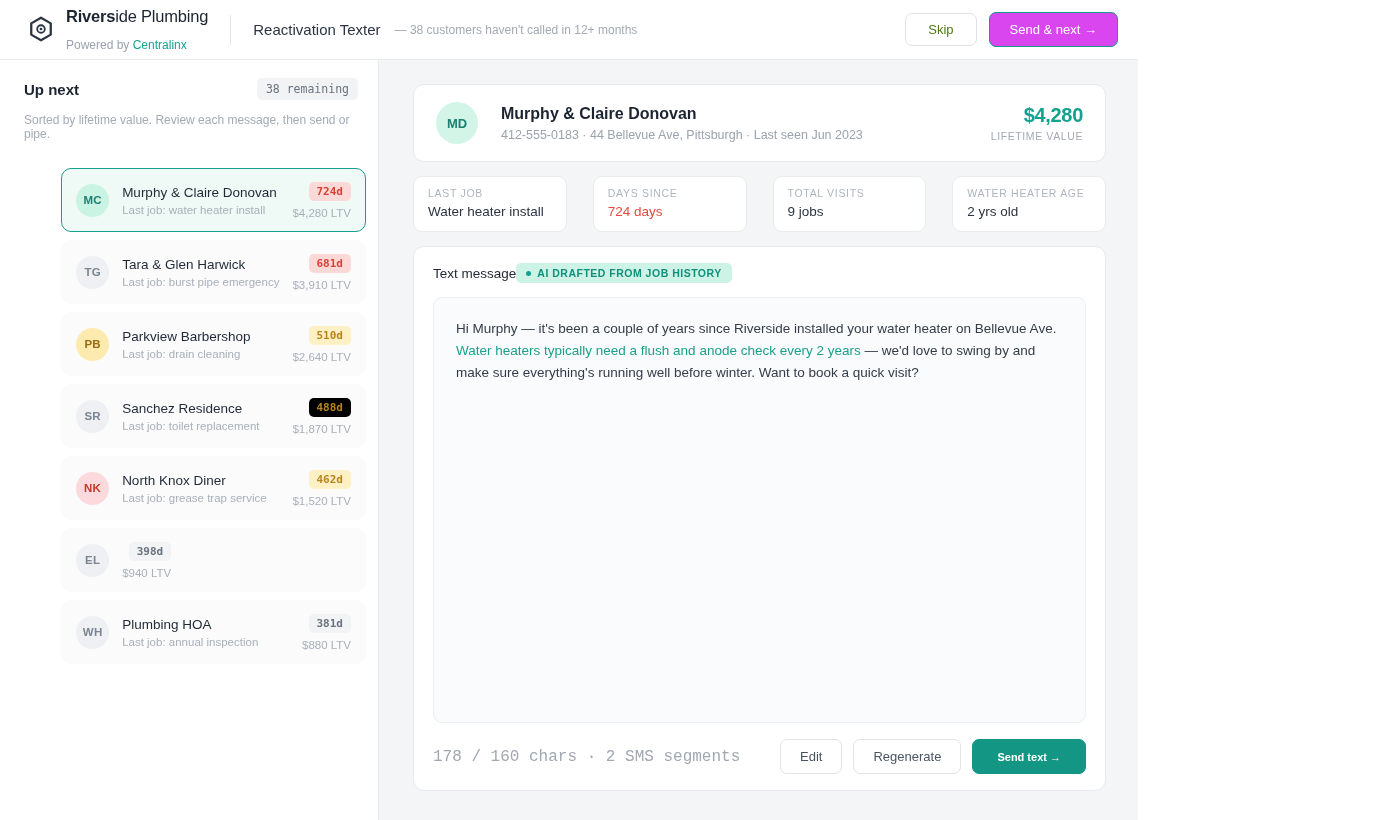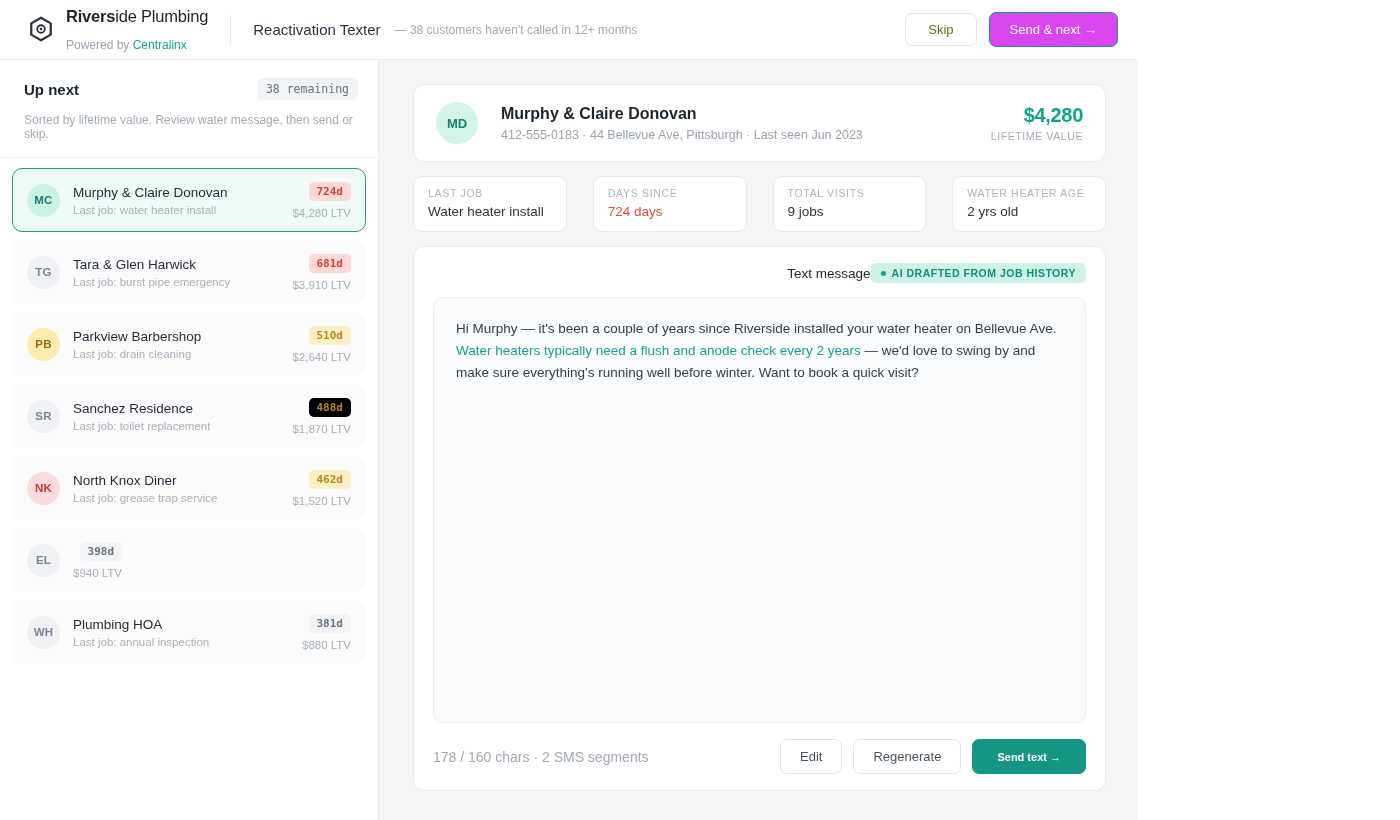--- a/index.html
+++ b/index.html
@@ -49,21 +49,21 @@
   }
 
   
   .body { flex: 1; display: flex; min-height: 0; }
 
   
   .sidebar {
     width: 379px; min-width: 379px;
     background: #ffffff;
     border-right: 1px solid #e8eaee;
-    display: flex; flex-direction: column;
+    display: flex; flex-direction: column; align-items: flex-end;
   }
   .sb-head { padding: 18px 20px 0 24px; }
   .sb-title-row { display: flex; align-items: center; justify-content: space-between; }
   .sb-title { font-size: 15px; font-weight: 700; color: #1b2430; }
   .sb-count {
     font-family: "DejaVu Sans Mono", monospace;
     font-size: 11.5px; color: #69727e; background: #f1f3f5;
     border-radius: 5px; padding: 4px 9px;
   }
   .sb-sub { font-size: 12px; color: #a3abb5; margin-top: 13px; padding-bottom: 16px; }
@@ -127,43 +127,43 @@
     padding: 10px 14px 12px 14px;
   }
   .stat-label {
     font-size: 10.5px; color: #aeb5bf; letter-spacing: 0.7px;
   }
   .stat-value { font-size: 13.5px; color: #2b3440; margin-top: 5px; }
   .stat-value.alert { color: #e04a3f; }
 
   
   .msg-card { margin-top: 14px; padding: 16px 19px 16px 19px; }
-  .msg-head { display: flex; align-items: center; justify-content: flex-end; }
+  .msg-head { display: flex; align-items: center; justify-content: flex-start; }
   .msg-title { font-size: 13.5px; color: #222b36; }
   .ai-badge {
     background: #cdf3e6; color: #0f8f7c;
     font-size: 10.5px; font-weight: 700; letter-spacing: 0.5px;
     border-radius: 5px; padding: 4px 10px;
     display: flex; align-items: center; gap: 6px;
   }
   .ai-dot { width: 5px; height: 5px; border-radius: 50%; background: #12a38e; display:block; }
   .msg-body {
     margin-top: 14px;
     background: #fafbfc; border: 1px solid #eceef1; border-radius: 9px;
     height: 426px; padding: 20px 22px;
     font-size: 13.5px; line-height: 1.62; color: #333c48;
     overflow: hidden;
   }
   .msg-hl { color: #1aa08c; }
   .msg-foot {
     margin-top: 16px; display: flex; align-items: center;
   }
   .char-count {
-    font-family: Liberation Sans, sans-serif;
-    font-size: 14px; color: #a0a8b2;
+    font-family: Liberation Mono, monospace;
+    font-size: 16px; color: #a0a8b2;
   }
   .foot-actions { margin-left: auto; display: flex; gap: 11px; }
   .btn-ghost {
     background: #ffffff; border: 1px solid #e0e4e8; color: #4a5561;
     font-size: 13px; padding: 9px 19px;
   }
   .btn-send {
     background: #139684; border: 1px solid #139684; color: #ffffff;
     font-size: 11px; font-weight: 600; padding: 10px 24px;
   }
@@ -198,21 +198,21 @@
   </div>
 
   <div class="body">
 
     <div class="sidebar">
       <div class="sb-head">
         <div class="sb-title-row">
           <div class="sb-title">Up next</div>
           <div class="sb-count">38 remaining</div>
         </div>
-        <div class="sb-sub">Sorted by lifetime value. Review water message, then send or skip.</div>
+        <div class="sb-sub">Sorted by lifetime value. Review each message, then send or pipe.</div>
       </div>
       <div class="sb-divider"></div>
       <div class="sb-list">
           <div class="cust active">
             <div class="avatar" style="background:#c9f3e3;color:#1b7f70">MC</div>
             <div class="cust-main">
               <div class="cust-name">Murphy &amp; Claire Donovan</div>
               <div class="cust-job">Last job: water heater install</div>
             </div>
             <div class="cust-right"><div class="days-badge" style="background:#fcd9d6;color:#d94136">724d</div><div class="ltv">$4,280 LTV</div></div>

